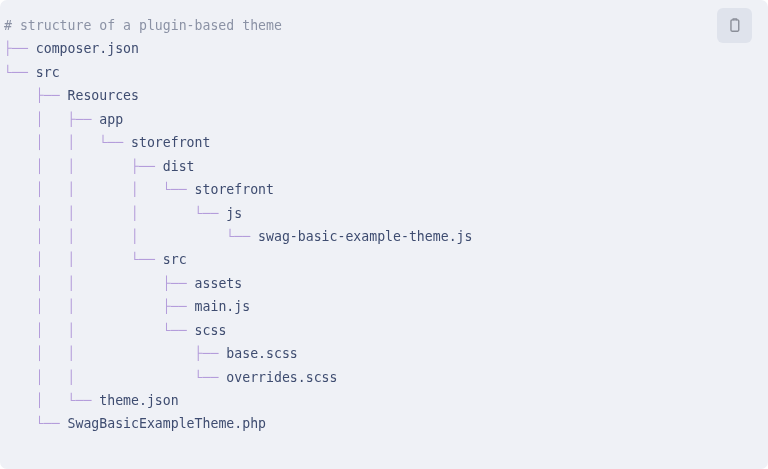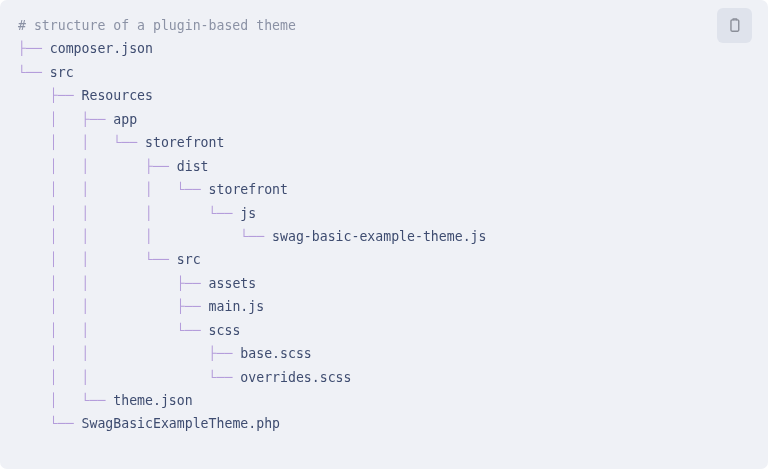--- a/index.html
+++ b/index.html
@@ -20,21 +20,21 @@
     width: 768px;
     height: 469px;
     background: #eff1f6;
     border-radius: 7px;
     padding: 14px 0 0 0;
     overflow: hidden;
   }
 
   #code-pre {
     margin: 0;
-    padding: 0 60px 0 18px;
+    padding: 0 60px 0 4px;
     font-family: "DejaVu Sans Mono", monospace;
     font-size: 13.2px;
     line-height: 23.45px;
     letter-spacing: 0px;
     white-space: pre;
     color: #3e4c70;
     -webkit-font-smoothing: antialiased;
   }
 
   .code-line {

